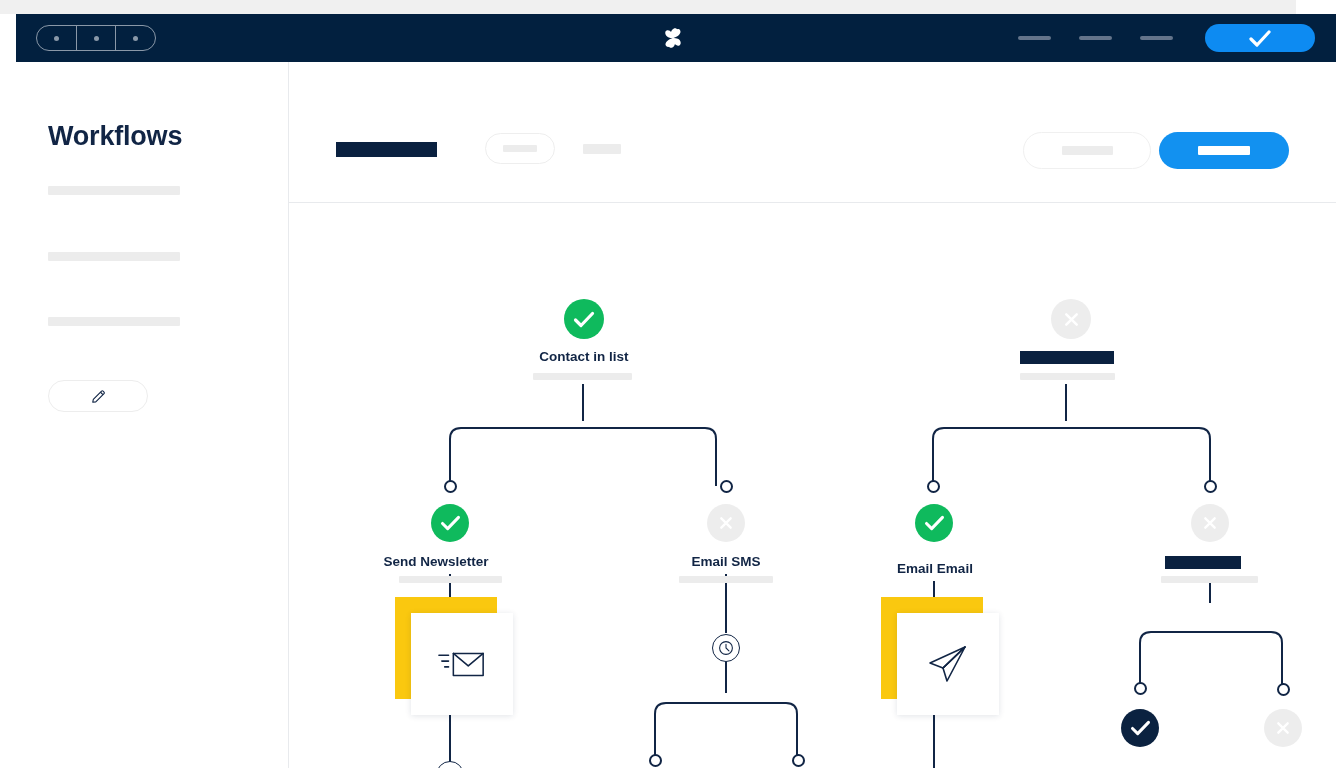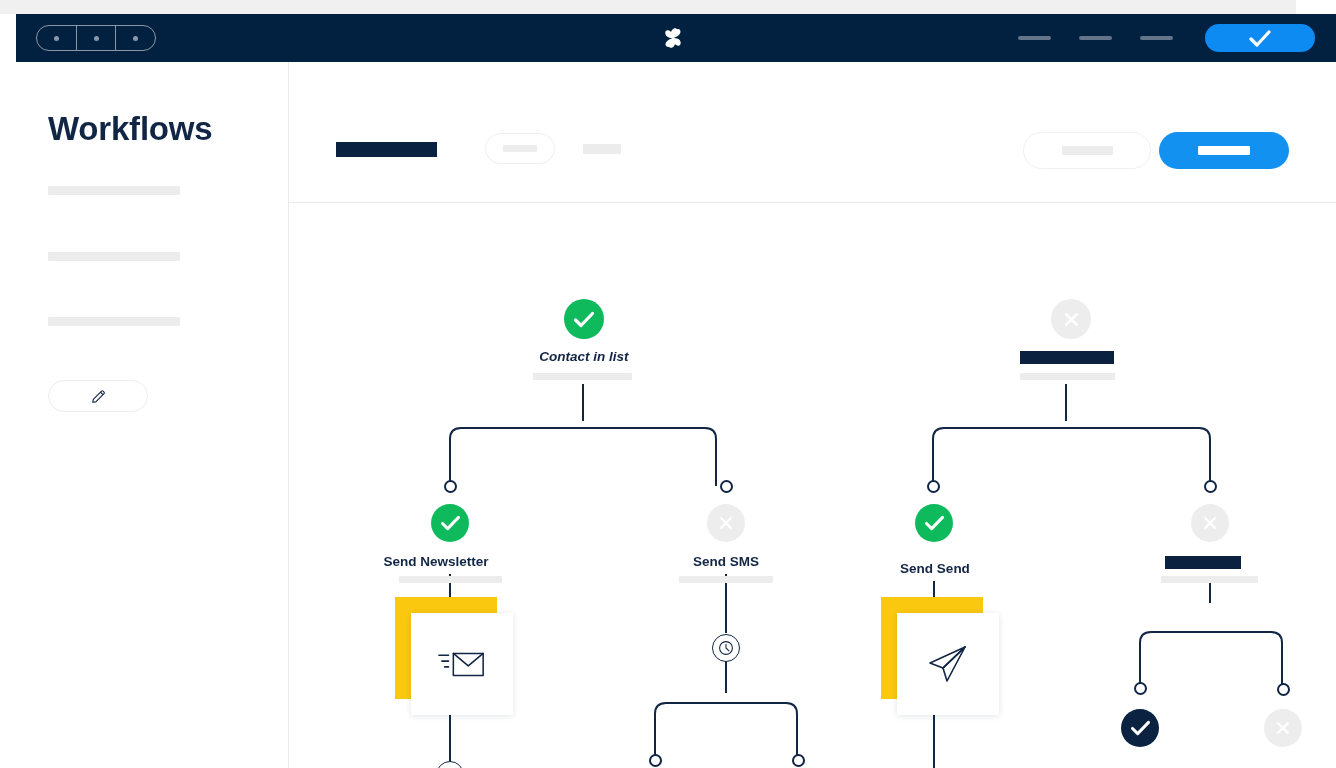--- a/index.html
+++ b/index.html
@@ -111,22 +111,22 @@
   .sidebar {
     position: absolute;
     left: 0; top: 48px;
     width: 273px;
     height: 706px;
     background: #ffffff;
     border-right: 1px solid #e8eaed;
   }
   .sidebar-title {
     position: absolute;
-    left: 32px; top: 48px;
-    font-size: 33px;
+    left: 32px; top: 59px;
+    font-size: 27px;
     font-weight: bold;
     color: #112545;
     letter-spacing: -0.2px;
   }
   .side-ph {
     position: absolute;
     left: 32px;
     width: 132px; height: 9px;
     border-radius: 1px;
     background: #ececec;
@@ -428,21 +428,21 @@
           </g>
         </svg>
 
         <div class="node" style="left:275px; top:96px;">
           <div class="status-circle lg sc-green">
             <svg width="22" height="17" viewBox="0 0 22 17" aria-hidden="true">
               <path d="M2.5 9 L8 14.5 L19.5 2.5" fill="none" stroke="#ffffff" stroke-width="3.2" stroke-linecap="round" stroke-linejoin="round"></path>
             </svg>
           </div>
         </div>
-        <div class="node-label" style="left:195px; top:146px; width:200px;font-style:italic;">Contact in list</div>
+        <div class="node-label" style="left:195px; top:146px; width:200px;">Contact in list</div>
         <div class="under-bar" style="left:244px; top:170px; width:99px;"></div>
 
         <div class="node" style="left:762px; top:96px;">
           <div class="status-circle lg sc-gray">
             <svg width="19" height="19" viewBox="0 0 20 20" aria-hidden="true">
               <path d="M4.5 4.5 L15.5 15.5 M15.5 4.5 L4.5 15.5" fill="none" stroke="#ffffff" stroke-width="2.6" stroke-linecap="round"></path>
             </svg>
           </div>
         </div>
         <div class="label-bar" style="left:731px; top:148px; width:94px;"></div>
@@ -463,31 +463,31 @@
         <div class="node-label" style="left:47px; top:351px; width:200px;">Send Newsletter</div>
         <div class="under-bar" style="left:110px; top:373px; width:103px;"></div>
 
         <div class="node" style="left:418px; top:301px;">
           <div class="status-circle sc-gray">
             <svg width="18" height="18" viewBox="0 0 20 20" aria-hidden="true">
               <path d="M4.8 4.8 L15.2 15.2 M15.2 4.8 L4.8 15.2" fill="none" stroke="#ffffff" stroke-width="2.6" stroke-linecap="round"></path>
             </svg>
           </div>
         </div>
-        <div class="node-label" style="left:337px; top:351px; width:200px;">Send SMS</div>
+        <div class="node-label" style="left:337px; top:351px; width:200px;">Email SMS</div>
         <div class="under-bar" style="left:390px; top:373px; width:94px;"></div>
 
         <div class="node" style="left:626px; top:301px;">
           <div class="status-circle sc-green">
             <svg width="21" height="16" viewBox="0 0 22 17" aria-hidden="true">
               <path d="M2.5 9 L8 14.5 L19.5 2.5" fill="none" stroke="#ffffff" stroke-width="3.2" stroke-linecap="round" stroke-linejoin="round"></path>
             </svg>
           </div>
         </div>
-        <div class="node-label" style="left:546px; top:358px; width:200px;">Send Send</div>
+        <div class="node-label" style="left:546px; top:358px; width:200px;">Email Email</div>
 
         <div class="node" style="left:902px; top:301px;">
           <div class="status-circle sc-gray">
             <svg width="18" height="18" viewBox="0 0 20 20" aria-hidden="true">
               <path d="M4.8 4.8 L15.2 15.2 M15.2 4.8 L4.8 15.2" fill="none" stroke="#ffffff" stroke-width="2.6" stroke-linecap="round"></path>
             </svg>
           </div>
         </div>
         <div class="label-bar" style="left:876px; top:353px; width:76px;"></div>
         <div class="under-bar" style="left:872px; top:373px; width:97px;"></div>

